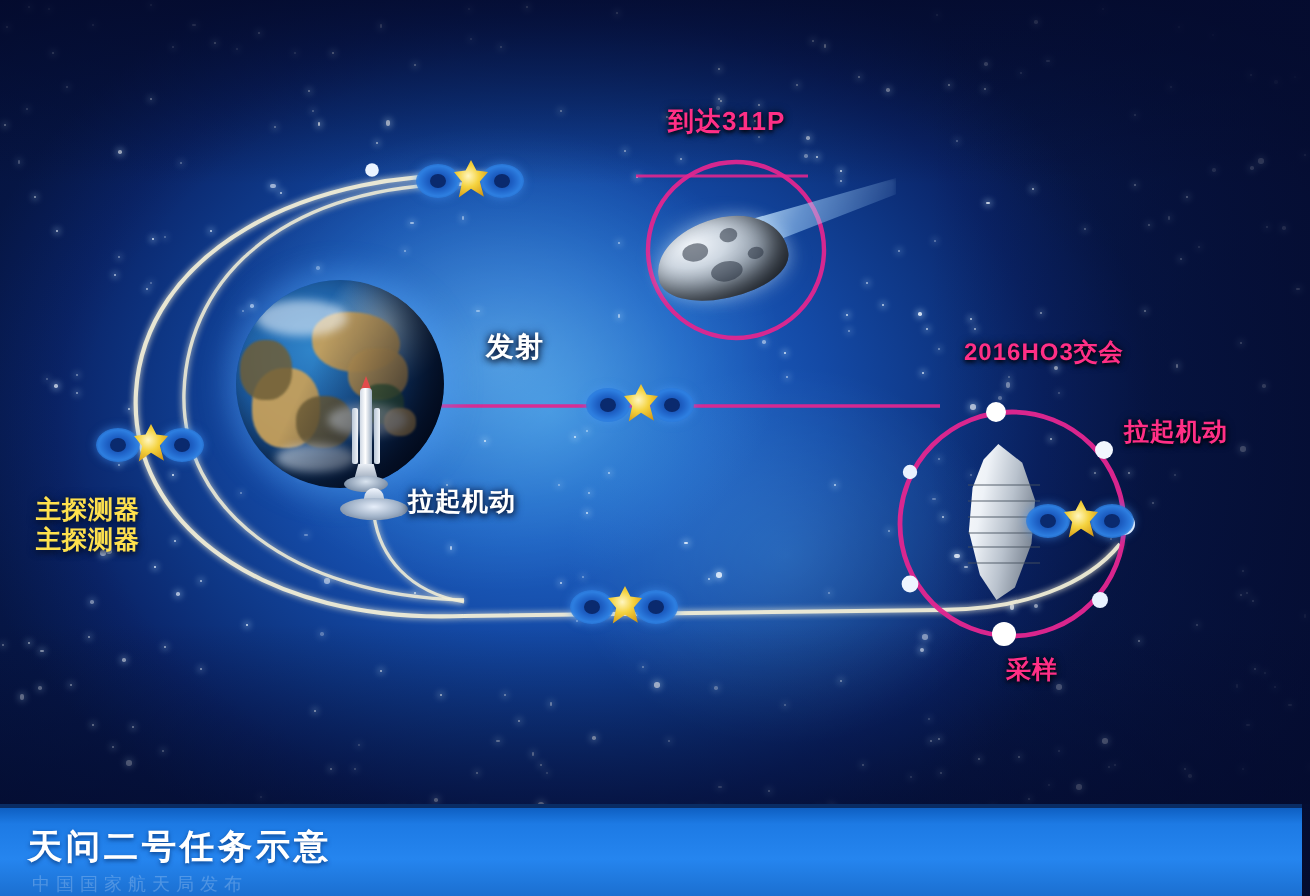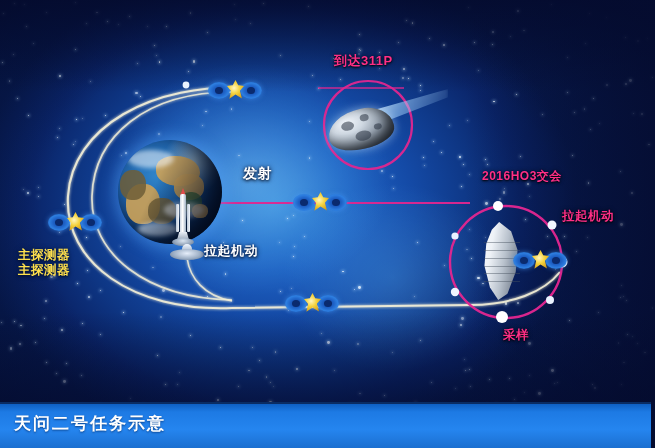--- a/index.html
+++ b/index.html
@@ -670,15 +670,16 @@
 
 
   <div class="lbl pink" style="left:482px;top:168px;font-size:12px;">2016HO3交会</div>
 
   <div class="lbl pink" style="left:562px;top:208px;font-size:12.5px;">拉起机动</div>
 
   <div class="lbl pink" style="left:503px;top:327px;font-size:12.5px;">采样</div>
 
   <div class="banner">
     <div class="txt">天问二号任务示意</div>
+    <div class="sub">中国国家航天局发布</div>
   </div>
 
 </div>
 
 </body></html>

